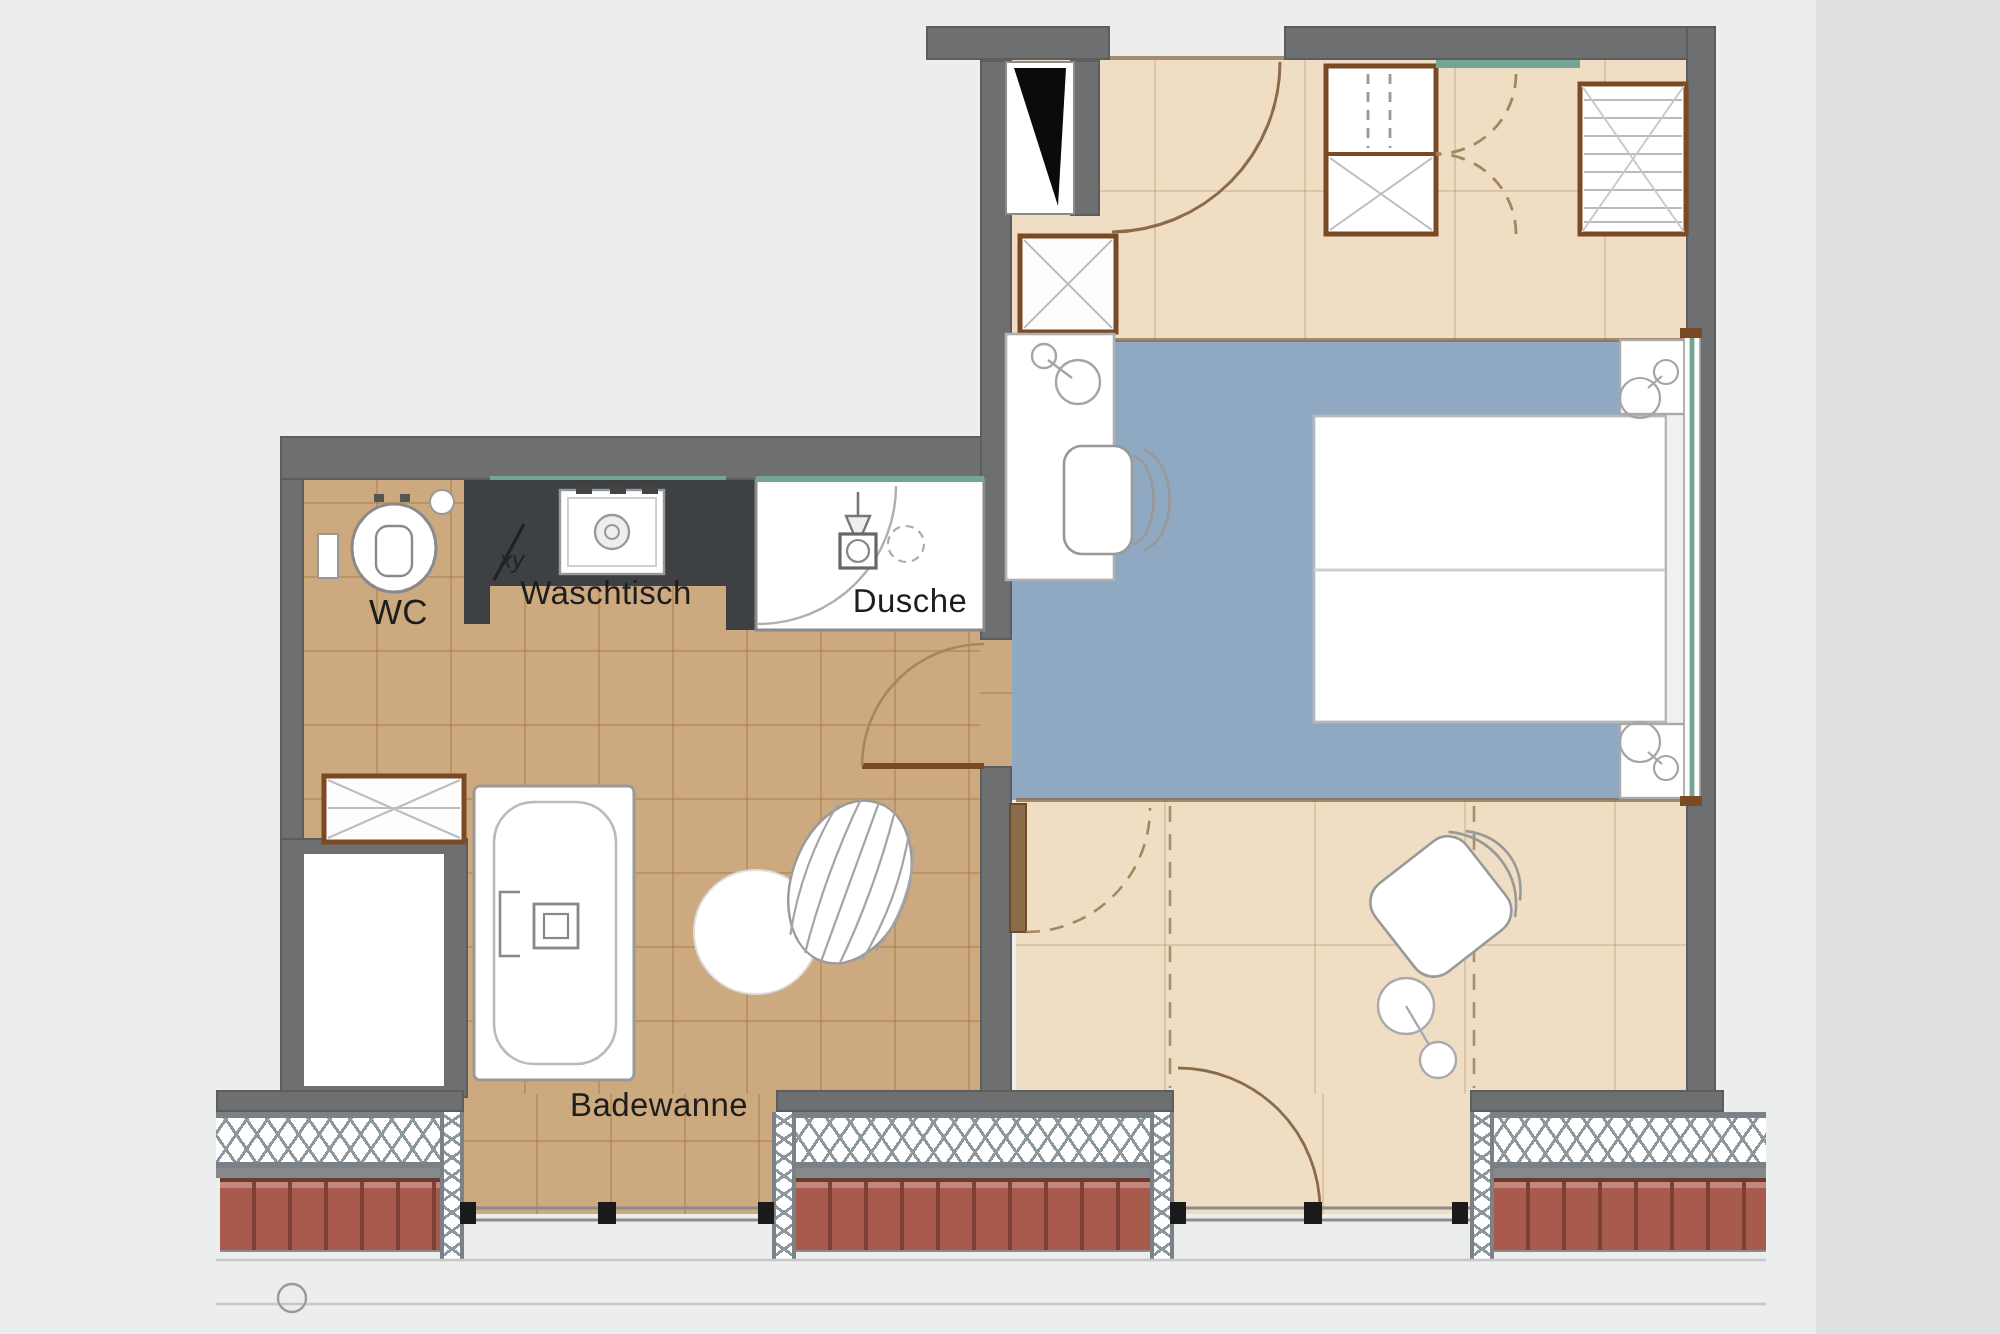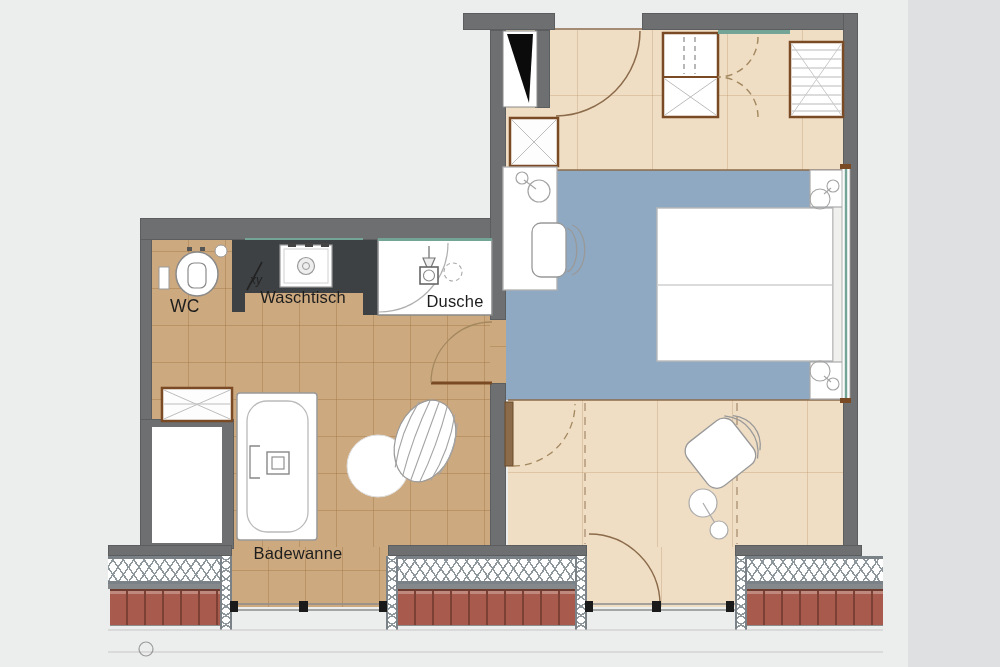--- a/index.html
+++ b/index.html
@@ -263,18 +263,18 @@
       <rect x="585" y="601" width="8" height="11" style="fill:#1a1a1a"></rect>
       <rect x="652" y="601" width="9" height="11" style="fill:#1a1a1a"></rect>
       <rect x="726" y="601" width="8" height="11" style="fill:#1a1a1a"></rect>
     </g>
 
     <line x1="108" y1="630" x2="883" y2="630" style="stroke:#c8c8c8;stroke-width:1.2"></line>
     <line x1="108" y1="652" x2="883" y2="652" style="stroke:#c8c8c8;stroke-width:1.2"></line>
     <circle cx="146" cy="649" r="7" style="fill:none;stroke:#9a9a9a;stroke-width:1.2"></circle>
   </svg>
 
-  <div class="label" style="left:170px;top:297px;width:54px;text-align:left;font-size:17.5px;">WC</div>
+  <div class="label" style="left:160px;top:297px;width:54px;text-align:right;font-size:17.5px;">WC</div>
   <div class="label" style="left:243px;top:288px;width:120px;text-align:center;">Waschtisch</div>
   <div class="label" style="left:420px;top:292px;width:70px;text-align:center;">Dusche</div>
-  <div class="label" style="left:238px;top:544px;width:120px;text-align:center;">Badewanne</div>
+  <div class="label" style="left:254px;top:544px;width:120px;text-align:right;">Badewanne</div>
 
 </div>
 
 </body></html>

